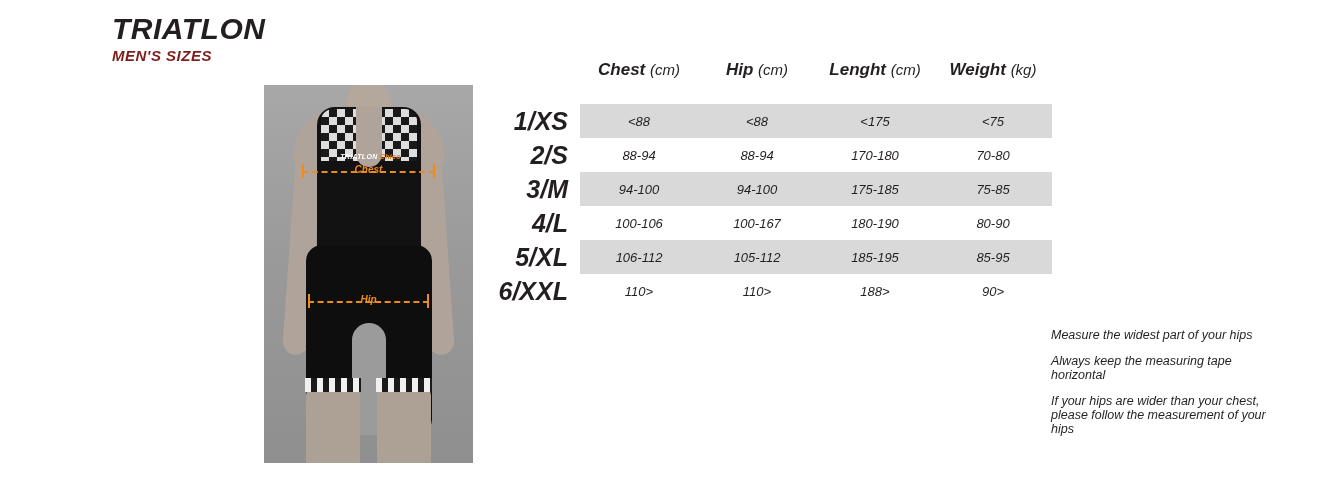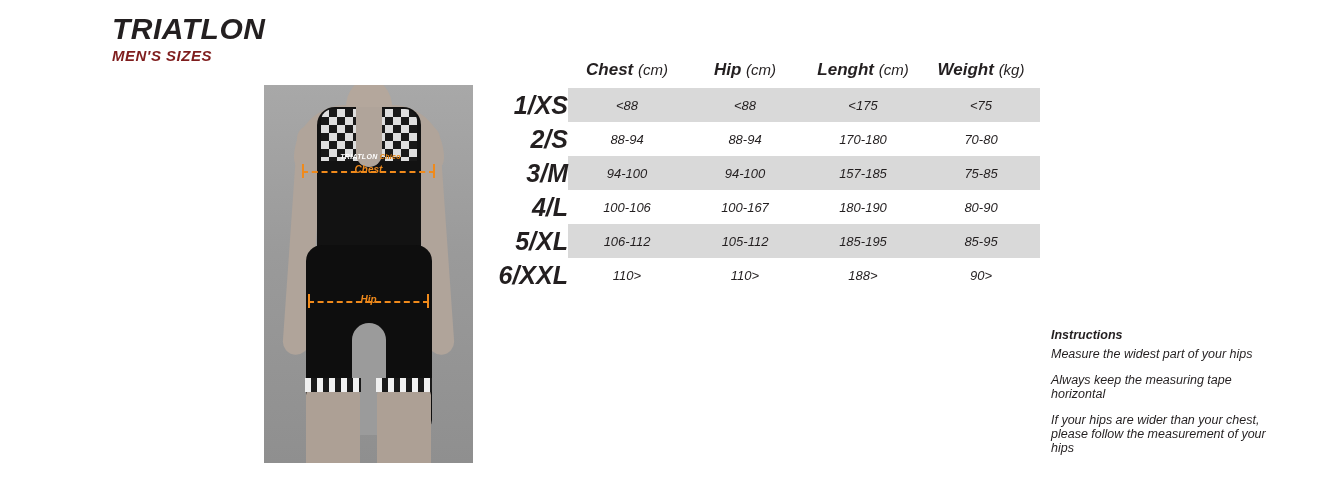--- a/index.html
+++ b/index.html
@@ -219,34 +219,34 @@
     font-style: italic;
     color: #231f20;
     padding: 0;
     text-align: center;
     vertical-align: middle;
   }
   #size-table thead th {
     font-size: 17px;
     font-weight: bold;
     height: 28px;
-    padding-bottom: 4px;
+    padding-bottom: 20px;
     background: transparent;
   }
   #size-table thead th .unit {
     font-weight: normal;
     font-size: 15px;
   }
   #size-table thead th.lbl { width: 78px; }
   #size-table tbody td.lbl {
     font-size: 25px;
     font-weight: bold;
     width: 78px;
     text-align: right;
-    padding-right: 0;
+    padding-right: 12px;
     background: #ffffff !important;
   }
   #size-table tbody td {
     font-size: 13px;
     height: 34px;
     width: 118px;
   }
   #size-table tbody tr.shade td { background: #d9d9d9; }
 
   
@@ -343,21 +343,21 @@
       <td class="lbl">2/S</td>
       <td>88-94</td>
       <td>88-94</td>
       <td>170-180</td>
       <td>70-80</td>
     </tr>
     <tr class="shade">
       <td class="lbl">3/M</td>
       <td>94-100</td>
       <td>94-100</td>
-      <td>157-185</td>
+      <td>175-185</td>
       <td>75-85</td>
     </tr>
     <tr>
       <td class="lbl">4/L</td>
       <td>100-106</td>
       <td>100-167</td>
       <td>180-190</td>
       <td>80-90</td>
     </tr>
     <tr class="shade">
@@ -371,18 +371,17 @@
       <td class="lbl">6/XXL</td>
       <td>110&gt;</td>
       <td>110&gt;</td>
       <td>188&gt;</td>
       <td>90&gt;</td>
     </tr>
   </tbody>
 </table>
 
 <div id="instructions">
-  <div class="ins-title">Instructions</div>
   <div class="ins-line">Measure the widest part of your hips</div>
   <div class="ins-line">Always keep the measuring tape horizontal</div>
   <div class="ins-line" style="white-space:pre-line;">If your hips are wider than your chest,
 please follow the measurement of your hips</div>
 </div>
 
 </body></html>

